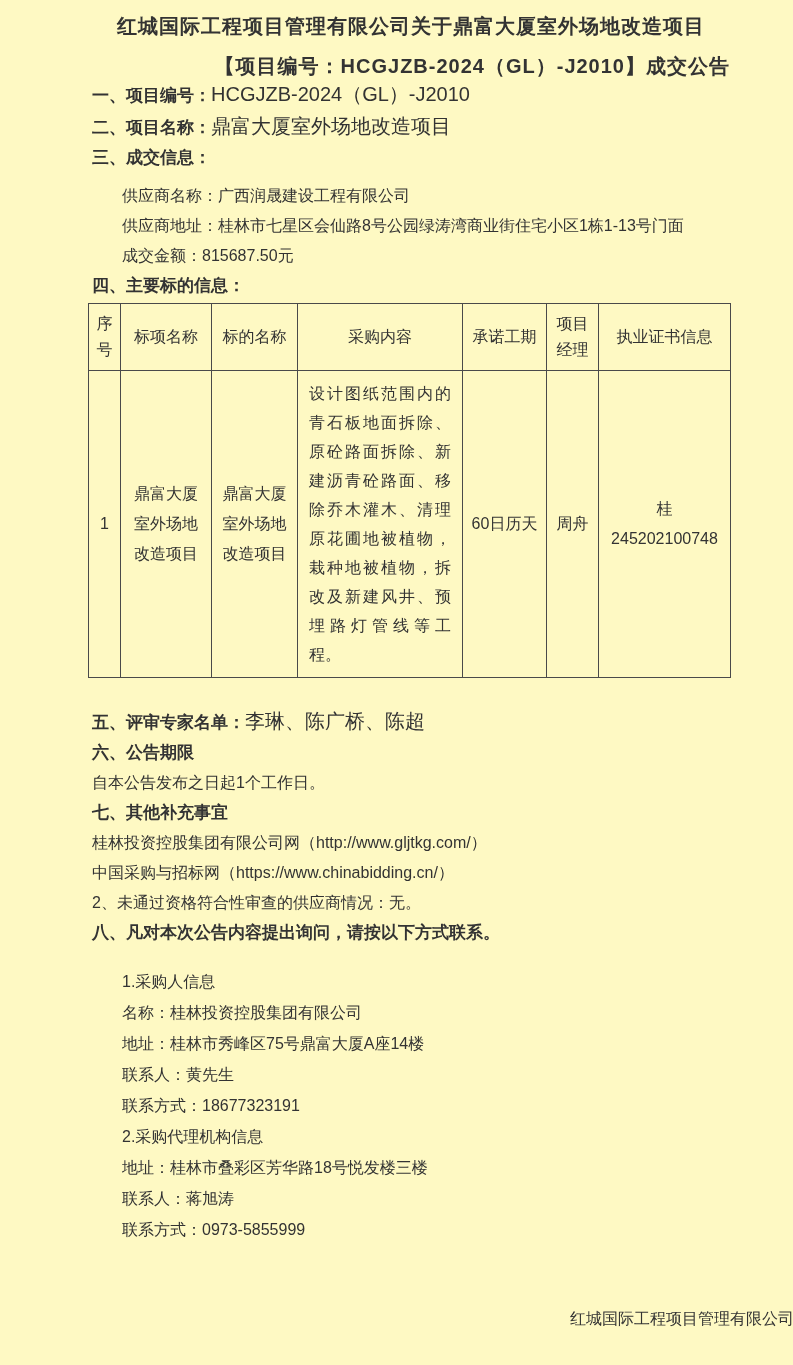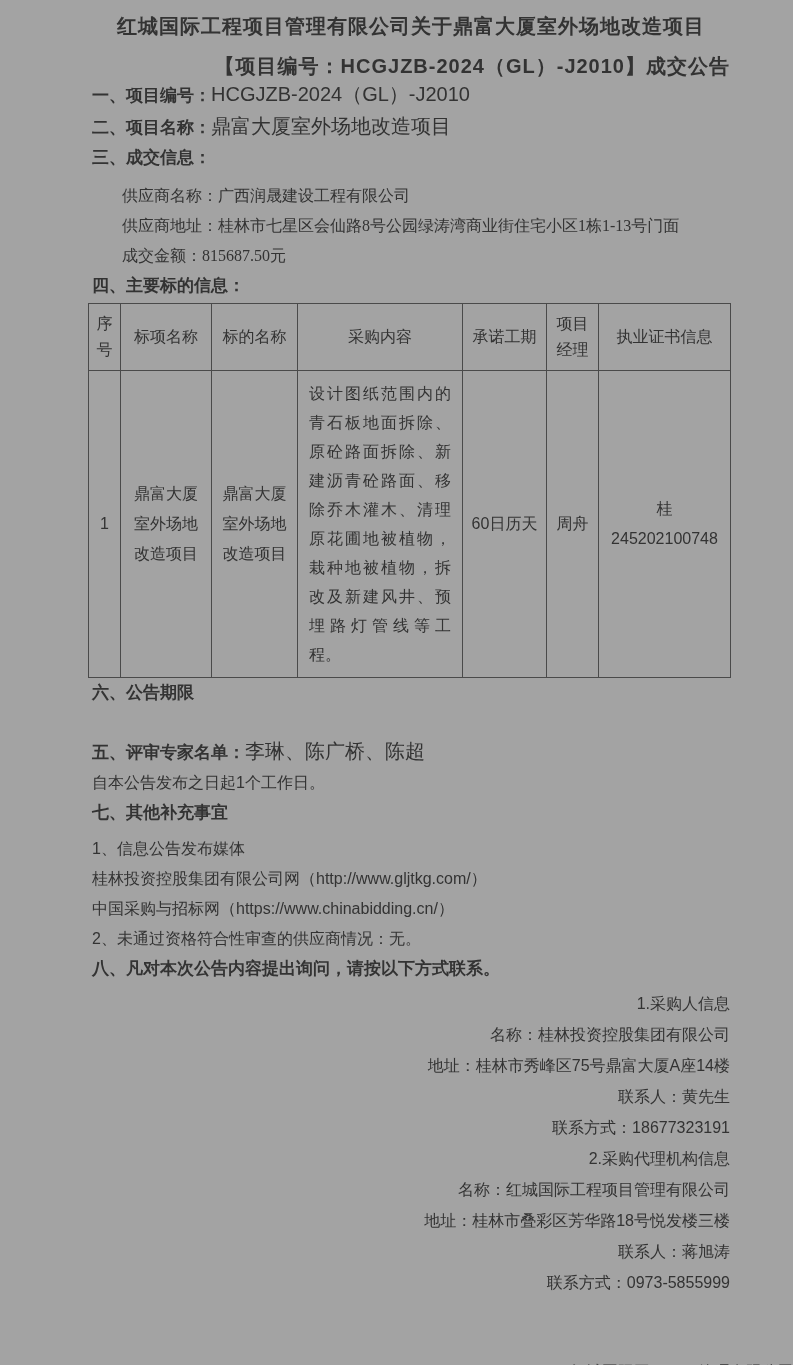--- a/index.html
+++ b/index.html
@@ -1,38 +1,38 @@
 <!DOCTYPE html>
 <html><head>
 <meta charset="utf-8">
 <style>
   html,body { margin:0; padding:0; background:#ffffff; }
   .page {
     width:793px; height:1365px;
-    background:#a3a3a3;
+    background:#fef9c3;
     color:#333333;
     font-family:"Liberation Sans", sans-serif;
     overflow:hidden;
     position:relative;
   }
   .content { padding:0 63px 0 92px; }
 
   .doc-title {
     font-size:20px; font-weight:bold; text-align:center;
     line-height:26px; margin:13px 0 0 0; letter-spacing:1px;
   }
   .doc-subtitle {
     font-size:20px; font-weight:bold; text-align:right;
     line-height:26px; margin:14px 0 0 0; letter-spacing:1px;
   }
 
   .sec { font-size:17px; font-weight:bold; line-height:30px; }
   .sec .val { font-weight:normal; font-size:20px; }
   .plain { font-size:16px; font-weight:normal; line-height:30px; }
-  .indent { padding-left:30px;font-family:Liberation Serif, serif; }
+  .indent { padding-left:30px; }
   .award-block { margin-top:8px; }
 
   table.bid-table {
     border-collapse:collapse; table-layout:fixed;
     width:642px; margin:2px 8px 0 -4px;
   }
   table.bid-table th, table.bid-table td {
     border:1px solid #4a4a4a; font-weight:normal;
     font-size:16px; color:#333333; overflow:hidden;
   }
@@ -43,21 +43,21 @@
   table.bid-table tbody td {
     height:252px; text-align:center; vertical-align:middle;
     padding:4px 8px; line-height:30px;
   }
   table.bid-table tbody td.content-cell {
     text-align:justify; text-justify:inter-ideograph;
     line-height:29px; padding:8px 11px;
   }
 
   .sec-experts { margin-top:28px; }
-  .contacts { margin-top:4px;text-align:right; }
+  .contacts { margin-top:18px; }
   .contacts .c-line { font-size:16px; line-height:31px; padding-left:30px; }
 
   .footer { margin:59px 0 0 387px; width:406px; text-align:center; font-size:16px; }
   .footer .company { line-height:30px; }
 </style>
 </head>
 <body>
 
 <div class="page">
   <div class="content">
@@ -106,41 +106,39 @@
           <td>鼎富大厦室外场地改造项目</td>
           <td>鼎富大厦室外场地改造项目</td>
           <td class="content-cell">设计图纸范围内的青石板地面拆除、原砼路面拆除、新建沥青砼路面、移除乔木灌木、清理原花圃地被植物，栽种地被植物，拆改及新建风井、预埋路灯管线等工程。</td>
           <td>60日历天</td>
           <td>周舟</td>
           <td>桂245202100748</td>
         </tr>
       </tbody>
     </table>
 
+    <div class="sec sec-experts"><span>五、评审专家名单：</span><span class="val">李琳、陈广桥、陈超</span></div>
+
     <div class="sec"><span>六、公告期限</span></div>
-
-    <div class="sec sec-experts"><span>五、评审专家名单：</span><span class="val">李琳、陈广桥、陈超</span></div>
     <div class="plain">自本公告发布之日起1个工作日。</div>
 
     <div class="sec"><span>七、其他补充事宜</span></div>
-    <div class="plain" style="margin-top:6px;">1、信息公告发布媒体</div>
     <div class="plain">桂林投资控股集团有限公司网（http://www.gljtkg.com/）</div>
     <div class="plain">中国采购与招标网（https://www.chinabidding.cn/）</div>
     <div class="plain">2、未通过资格符合性审查的供应商情况：无。</div>
 
     <div class="sec"><span>八、凡对本次公告内容提出询问，请按以下方式联系。</span></div>
 
     <div class="contacts">
       <div class="c-line">1.采购人信息</div>
       <div class="c-line">名称：桂林投资控股集团有限公司</div>
       <div class="c-line">地址：桂林市秀峰区75号鼎富大厦A座14楼</div>
       <div class="c-line">联系人：黄先生</div>
       <div class="c-line">联系方式：18677323191</div>
       <div class="c-line">2.采购代理机构信息</div>
-      <div class="c-line">名称：红城国际工程项目管理有限公司</div>
       <div class="c-line">地址：桂林市叠彩区芳华路18号悦发楼三楼</div>
       <div class="c-line">联系人：蒋旭涛</div>
       <div class="c-line">联系方式：0973-5855999</div>
     </div>
 
     <div class="footer">
       <div class="company">红城国际工程项目管理有限公司</div>
 
     </div>
 

